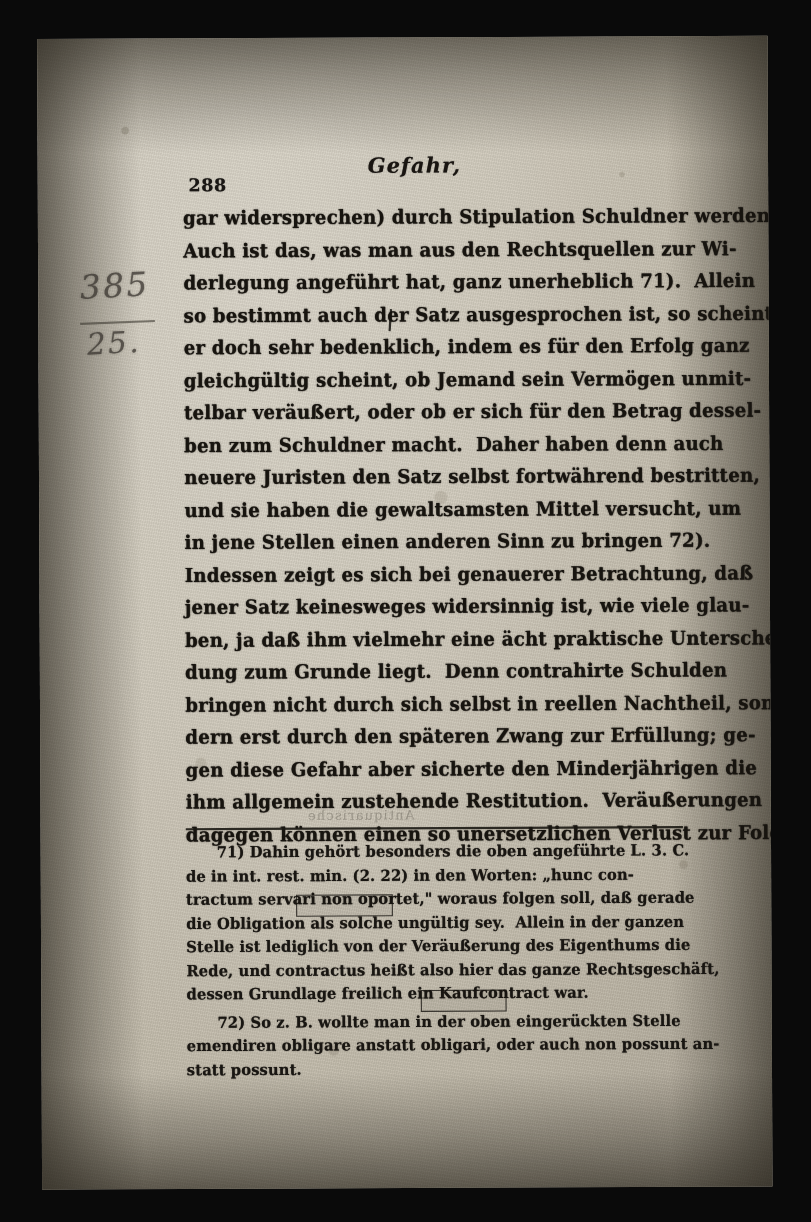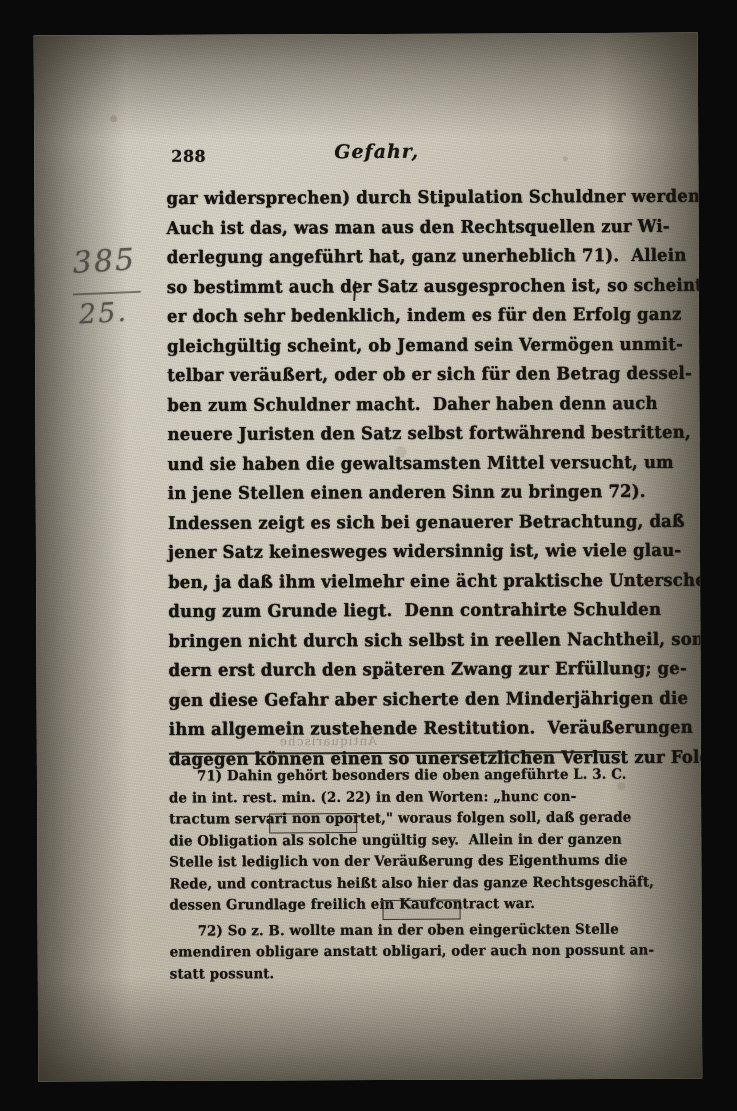--- a/index.html
+++ b/index.html
@@ -74,21 +74,21 @@
   .header {
     position: absolute;
     left: 0;
     top: 108px;
     width: 100%;
     height: 24px;
   }
   .folio {
     position: absolute;
     left: 137px;
-    top: 4px;
+    top: 16px;
     font-family: "DejaVu Serif", serif;
     font-weight: 700;
     font-size: 16px;
     color: #1a1714;
     letter-spacing: .5px;
     text-shadow: 0 0 1px rgba(0,0,0,.6);
   }
   .running-head {
     position: absolute;
     left: 300px;

